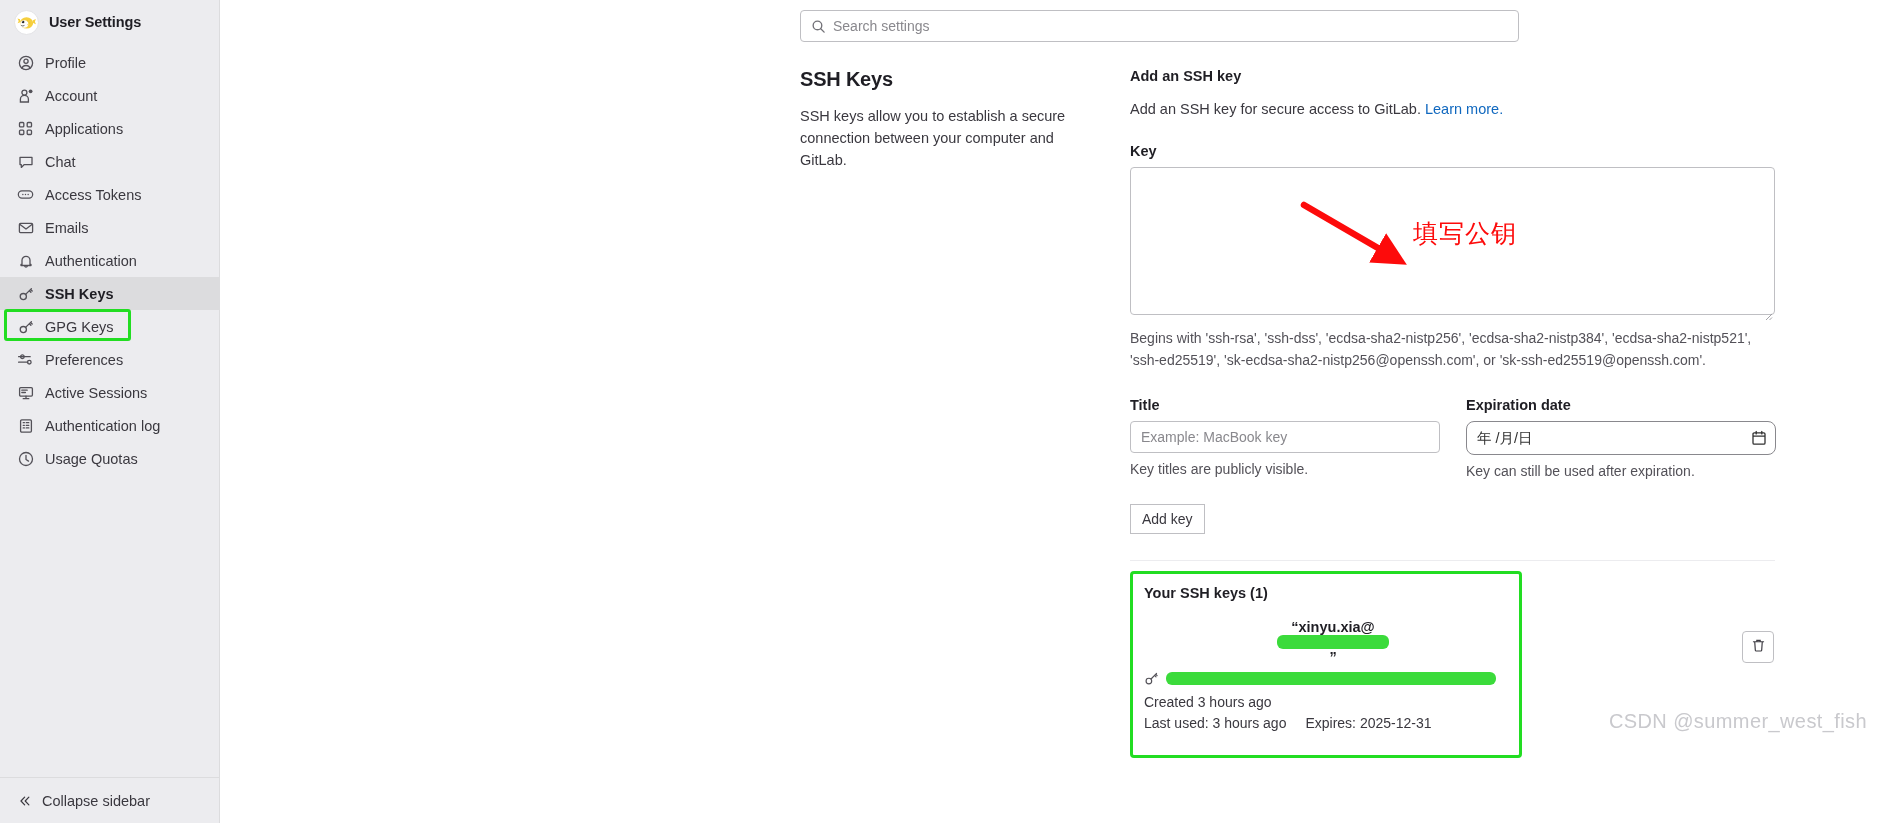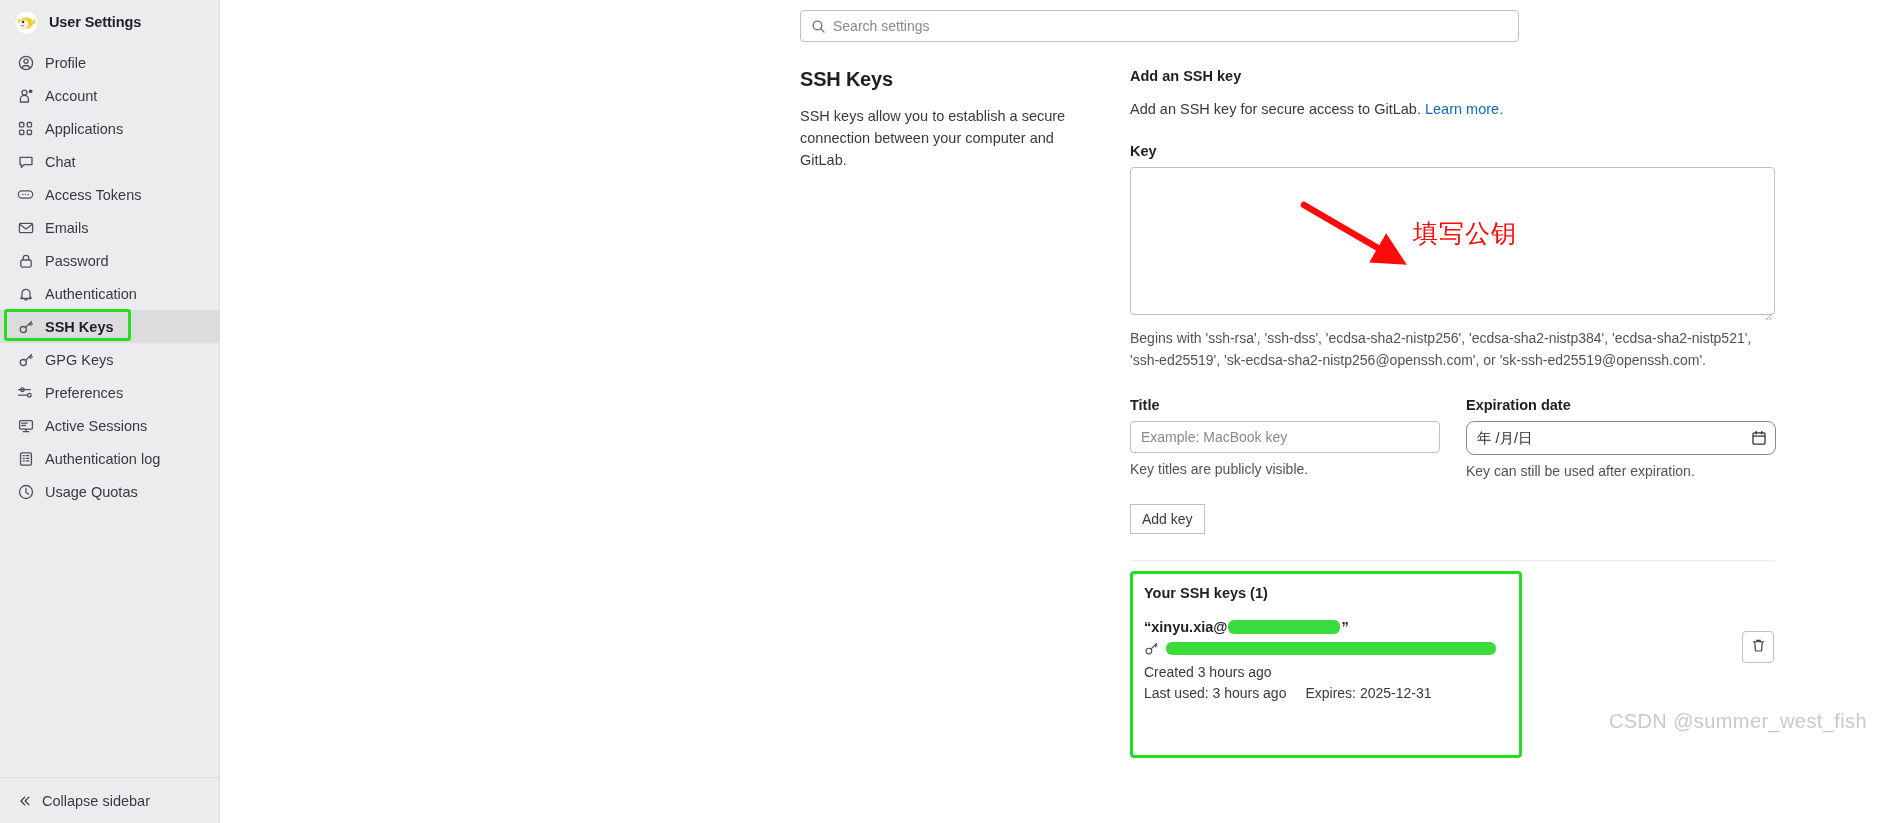--- a/index.html
+++ b/index.html
@@ -249,20 +249,21 @@
   }
   .keys-inner { padding: 14px 0 0 14px; width: 392px; }
   .keys-heading {
     font-size: 14.5px; font-weight: 700; color: #1f1e24;
     margin: 0 0 18px 0;
   }
   .key-title-line {
     display: flex; align-items: center;
     font-size: 14.5px; font-weight: 700; color: #1f1e24;
     margin-bottom: 6px;
+    flex-direction: column;
   }
   .redact {
     display: inline-block;
     background: #3bdb3b;
     height: 14px;
     border-radius: 6px;
   }
   .fp-line {
     display: flex; align-items: center;
     gap: 7px;
@@ -400,29 +401,20 @@
       <div class="sb-item">
         <span class="ic">
           <svg width="16" height="16" viewBox="0 0 16 16" fill="none" stroke="currentColor" stroke-width="1.3">
             <rect x="1.4" y="3.3" width="13.2" height="9.4" rx="1.1"></rect>
             <path d="M1.7 4.2 8 9l6.3-4.8" stroke-linejoin="round"></path>
           </svg>
         </span>
         <span>Emails</span>
       </div>
 
-      <div class="sb-item">
-        <span class="ic">
-          <svg width="16" height="16" viewBox="0 0 16 16" fill="none" stroke="currentColor" stroke-width="1.3">
-            <rect x="2.8" y="7" width="10.4" height="7.1" rx="1.5"></rect>
-            <path d="M5.2 7V5.1a2.8 2.8 0 0 1 5.6 0V7"></path>
-          </svg>
-        </span>
-        <span>Password</span>
-      </div>
 
       <div class="sb-item">
         <span class="ic">
           <svg width="16" height="16" viewBox="0 0 16 16" fill="none" stroke="currentColor" stroke-width="1.3">
             <path d="M4 11.4V7.3a4 4 0 0 1 8 0v4.1h1V12.5H3v-1.1z" stroke-linejoin="round"></path>
             <path d="M6.6 13.1a1.5 1.5 0 0 0 2.8 0"></path>
           </svg>
         </span>
         <span>Authentication</span>
       </div>

